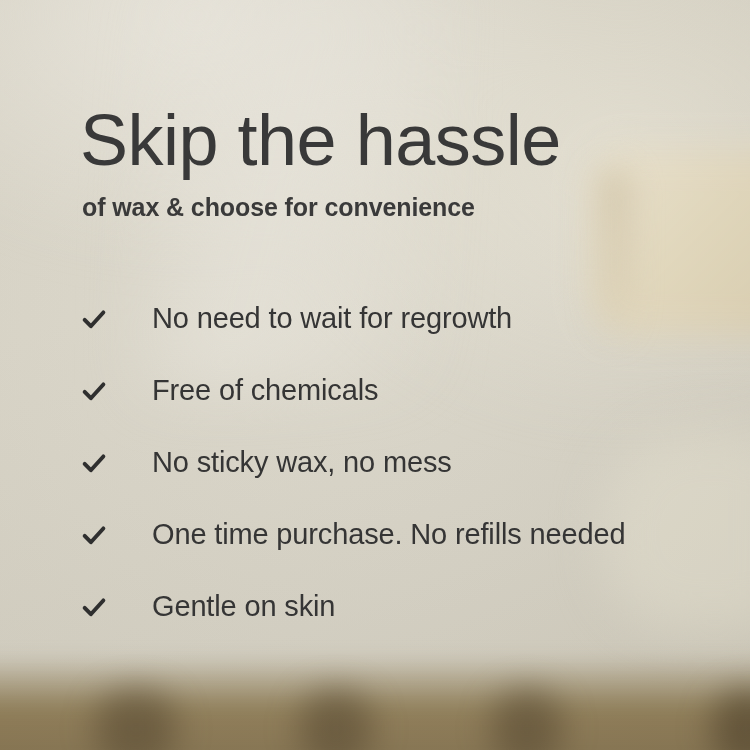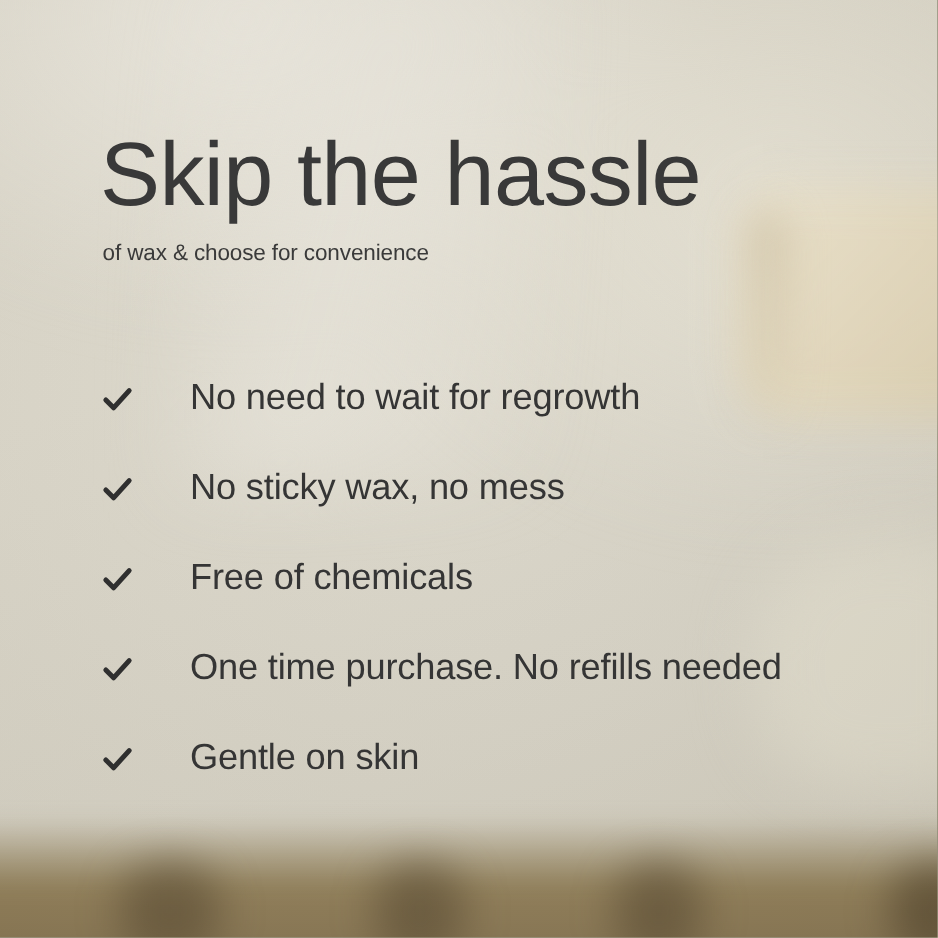--- a/index.html
+++ b/index.html
@@ -7,21 +7,21 @@
     padding: 0;
     background: #2b2b2b;
   }
 
   .canvas {
     position: relative;
     width: 750px;
     height: 750px;
     overflow: hidden;
     font-family: "Liberation Sans", sans-serif;
-    background: #fef9c3;
+    background: #f9a8d4;
     -webkit-font-smoothing: antialiased;
   }
 
   
   .bg-layer {
     position: absolute;
     inset: 0;
     overflow: hidden;
   }
 
@@ -145,23 +145,23 @@
     font-weight: 300;
     letter-spacing: -0.5px;
     color: #393939;
     white-space: nowrap;
   }
 
   .subhead {
     position: absolute;
     left: 82px;
     top: 192px;
-    font-size: 18px;
+    font-size: 25px;
     line-height: 1.2;
-    font-weight: 400;
+    font-weight: 700;
     letter-spacing: -0.1px;
     color: #3a3a3a;
     white-space: nowrap;
   }
 
   .benefits {
     position: absolute;
     left: 80px;
     top: 283px;
     width: 620px;
@@ -233,30 +233,30 @@
         </span>
         <span class="benefit-text">No need to wait for regrowth</span>
       </div>
 
       <div class="benefit-row">
         <span class="check-icon">
           <svg viewBox="0 0 24 24" fill="none" stroke="currentColor" stroke-width="3.4" stroke-linecap="round" stroke-linejoin="round" aria-hidden="true">
             <path d="M4 12.8 L9.3 18.2 L20 6.4"></path>
           </svg>
         </span>
+        <span class="benefit-text">Free of chemicals</span>
+      </div>
+
+      <div class="benefit-row">
+        <span class="check-icon">
+          <svg viewBox="0 0 24 24" fill="none" stroke="currentColor" stroke-width="3.4" stroke-linecap="round" stroke-linejoin="round" aria-hidden="true">
+            <path d="M4 12.8 L9.3 18.2 L20 6.4"></path>
+          </svg>
+        </span>
         <span class="benefit-text">No sticky wax, no mess</span>
-      </div>
-
-      <div class="benefit-row">
-        <span class="check-icon">
-          <svg viewBox="0 0 24 24" fill="none" stroke="currentColor" stroke-width="3.4" stroke-linecap="round" stroke-linejoin="round" aria-hidden="true">
-            <path d="M4 12.8 L9.3 18.2 L20 6.4"></path>
-          </svg>
-        </span>
-        <span class="benefit-text">Free of chemicals</span>
       </div>
 
       <div class="benefit-row">
         <span class="check-icon">
           <svg viewBox="0 0 24 24" fill="none" stroke="currentColor" stroke-width="3.4" stroke-linecap="round" stroke-linejoin="round" aria-hidden="true">
             <path d="M4 12.8 L9.3 18.2 L20 6.4"></path>
           </svg>
         </span>
         <span class="benefit-text">One time purchase. No refills needed</span>
       </div>

